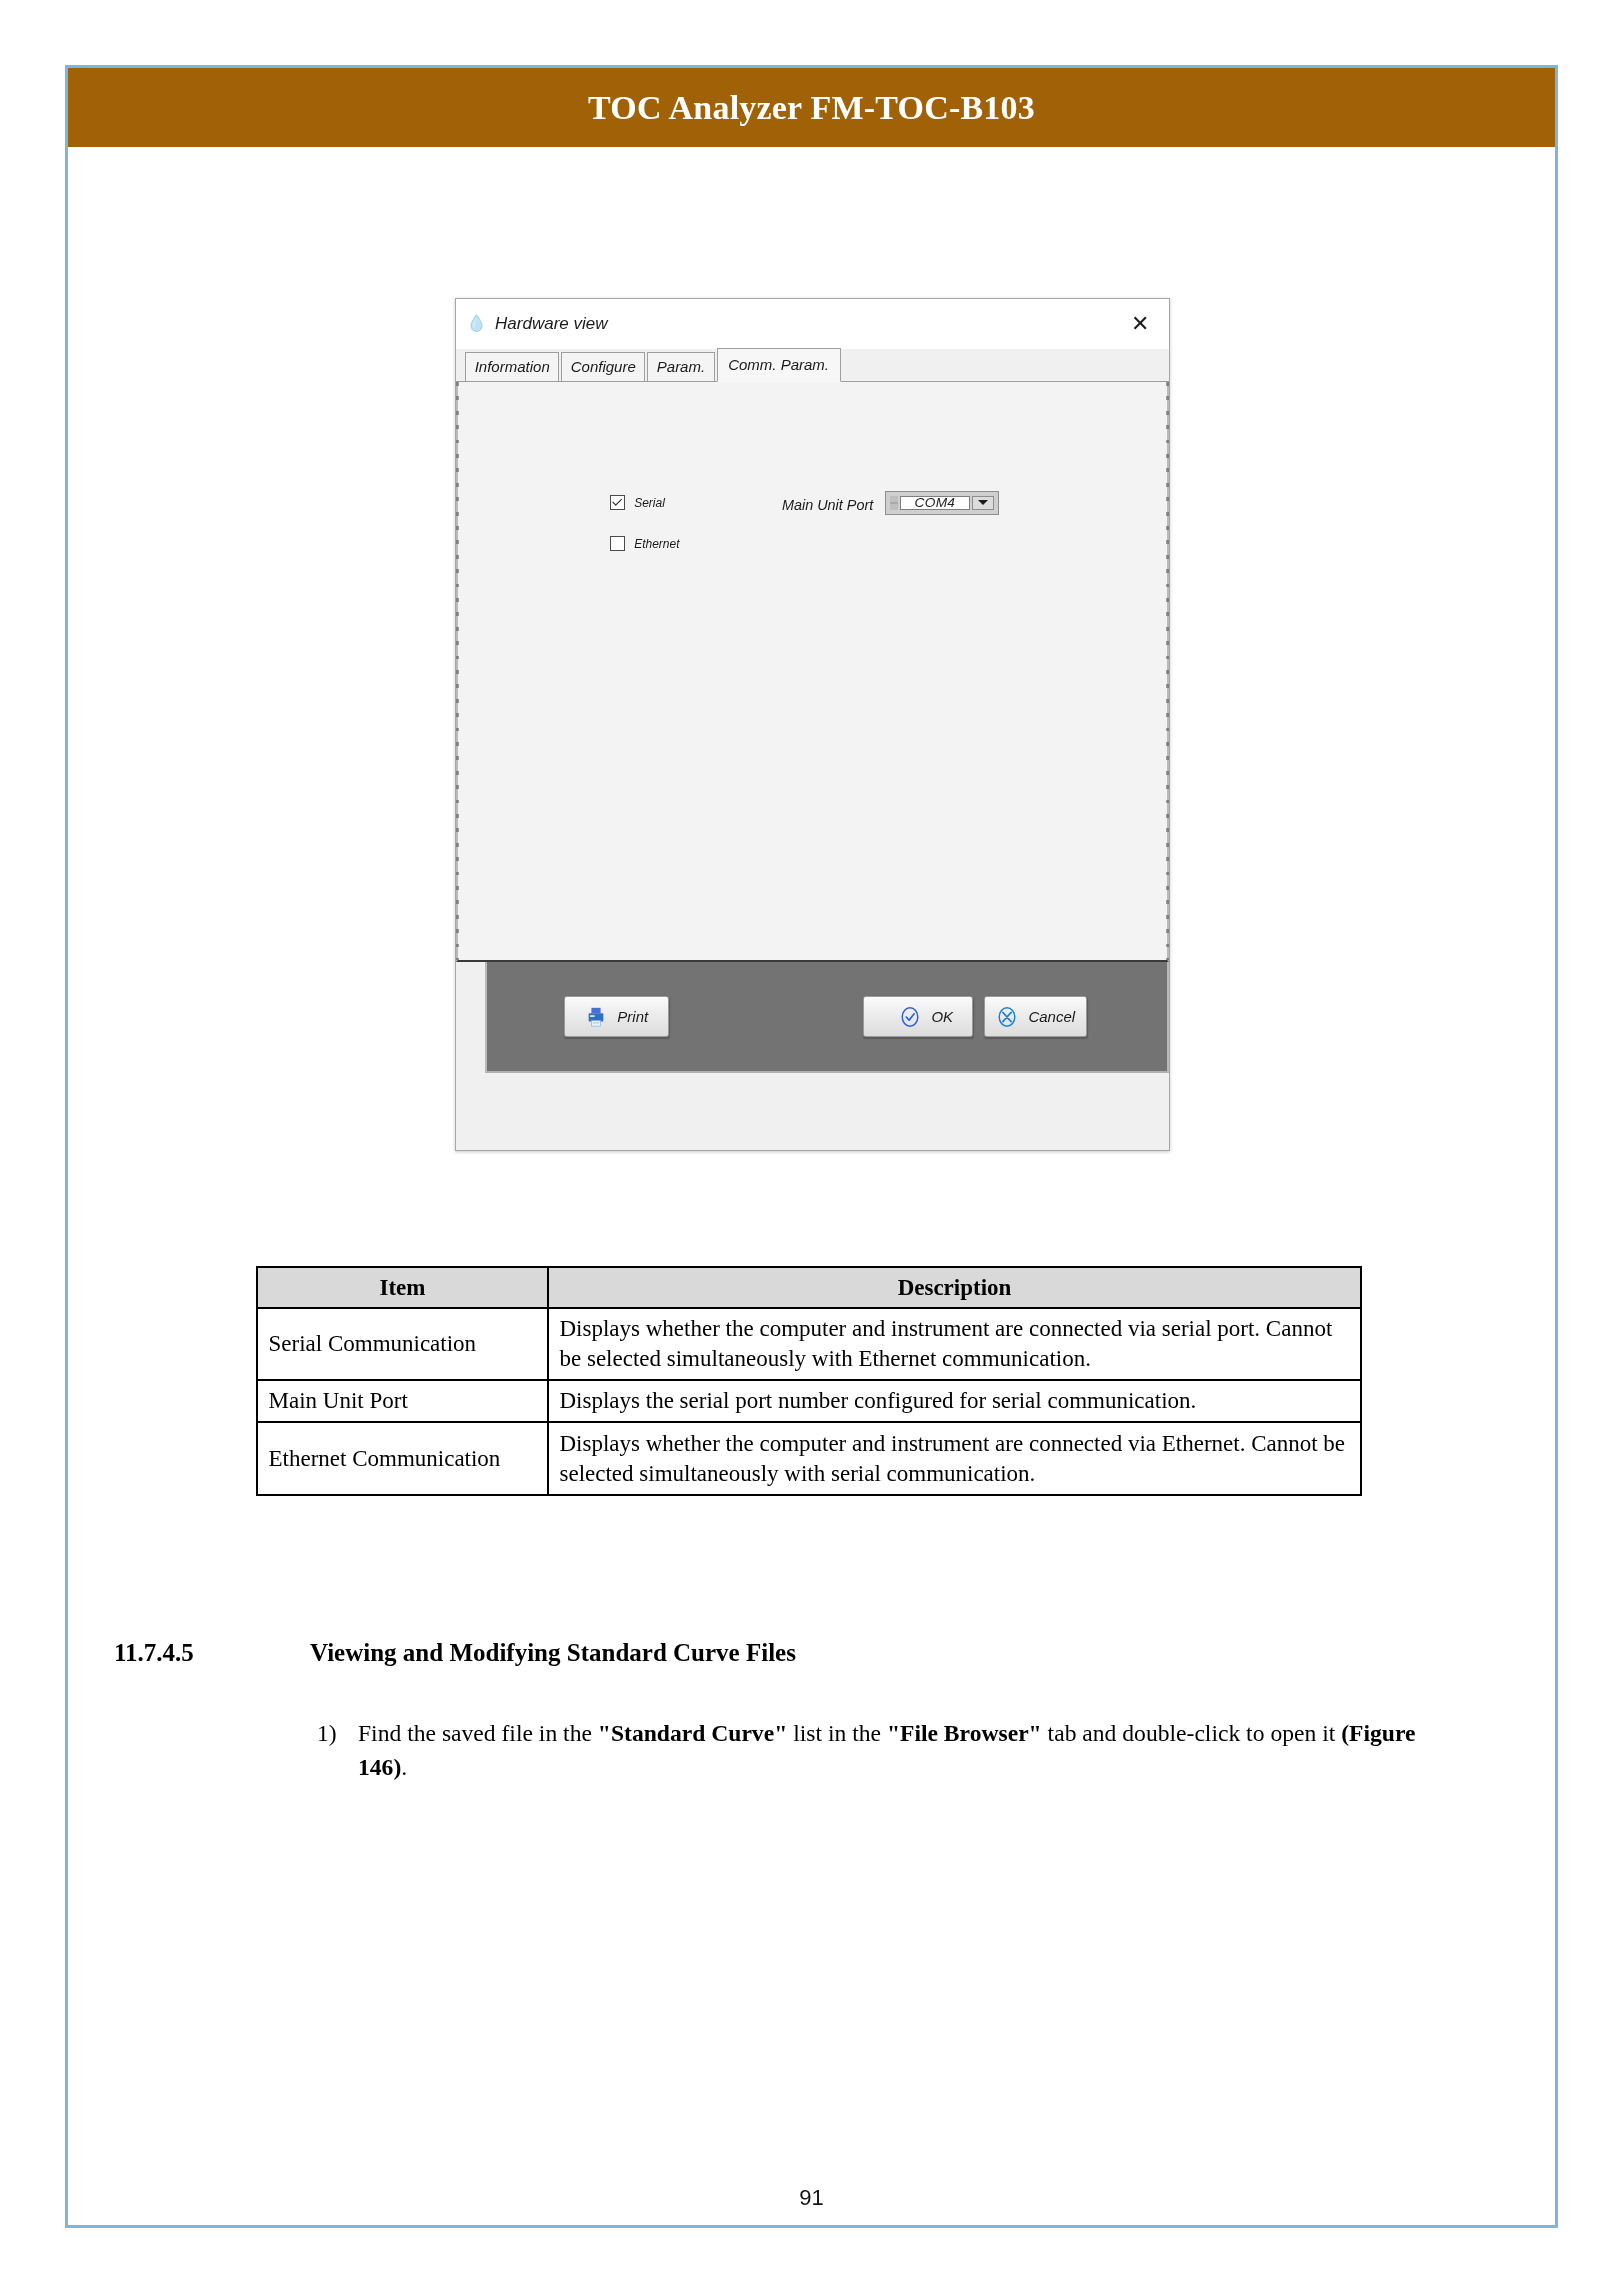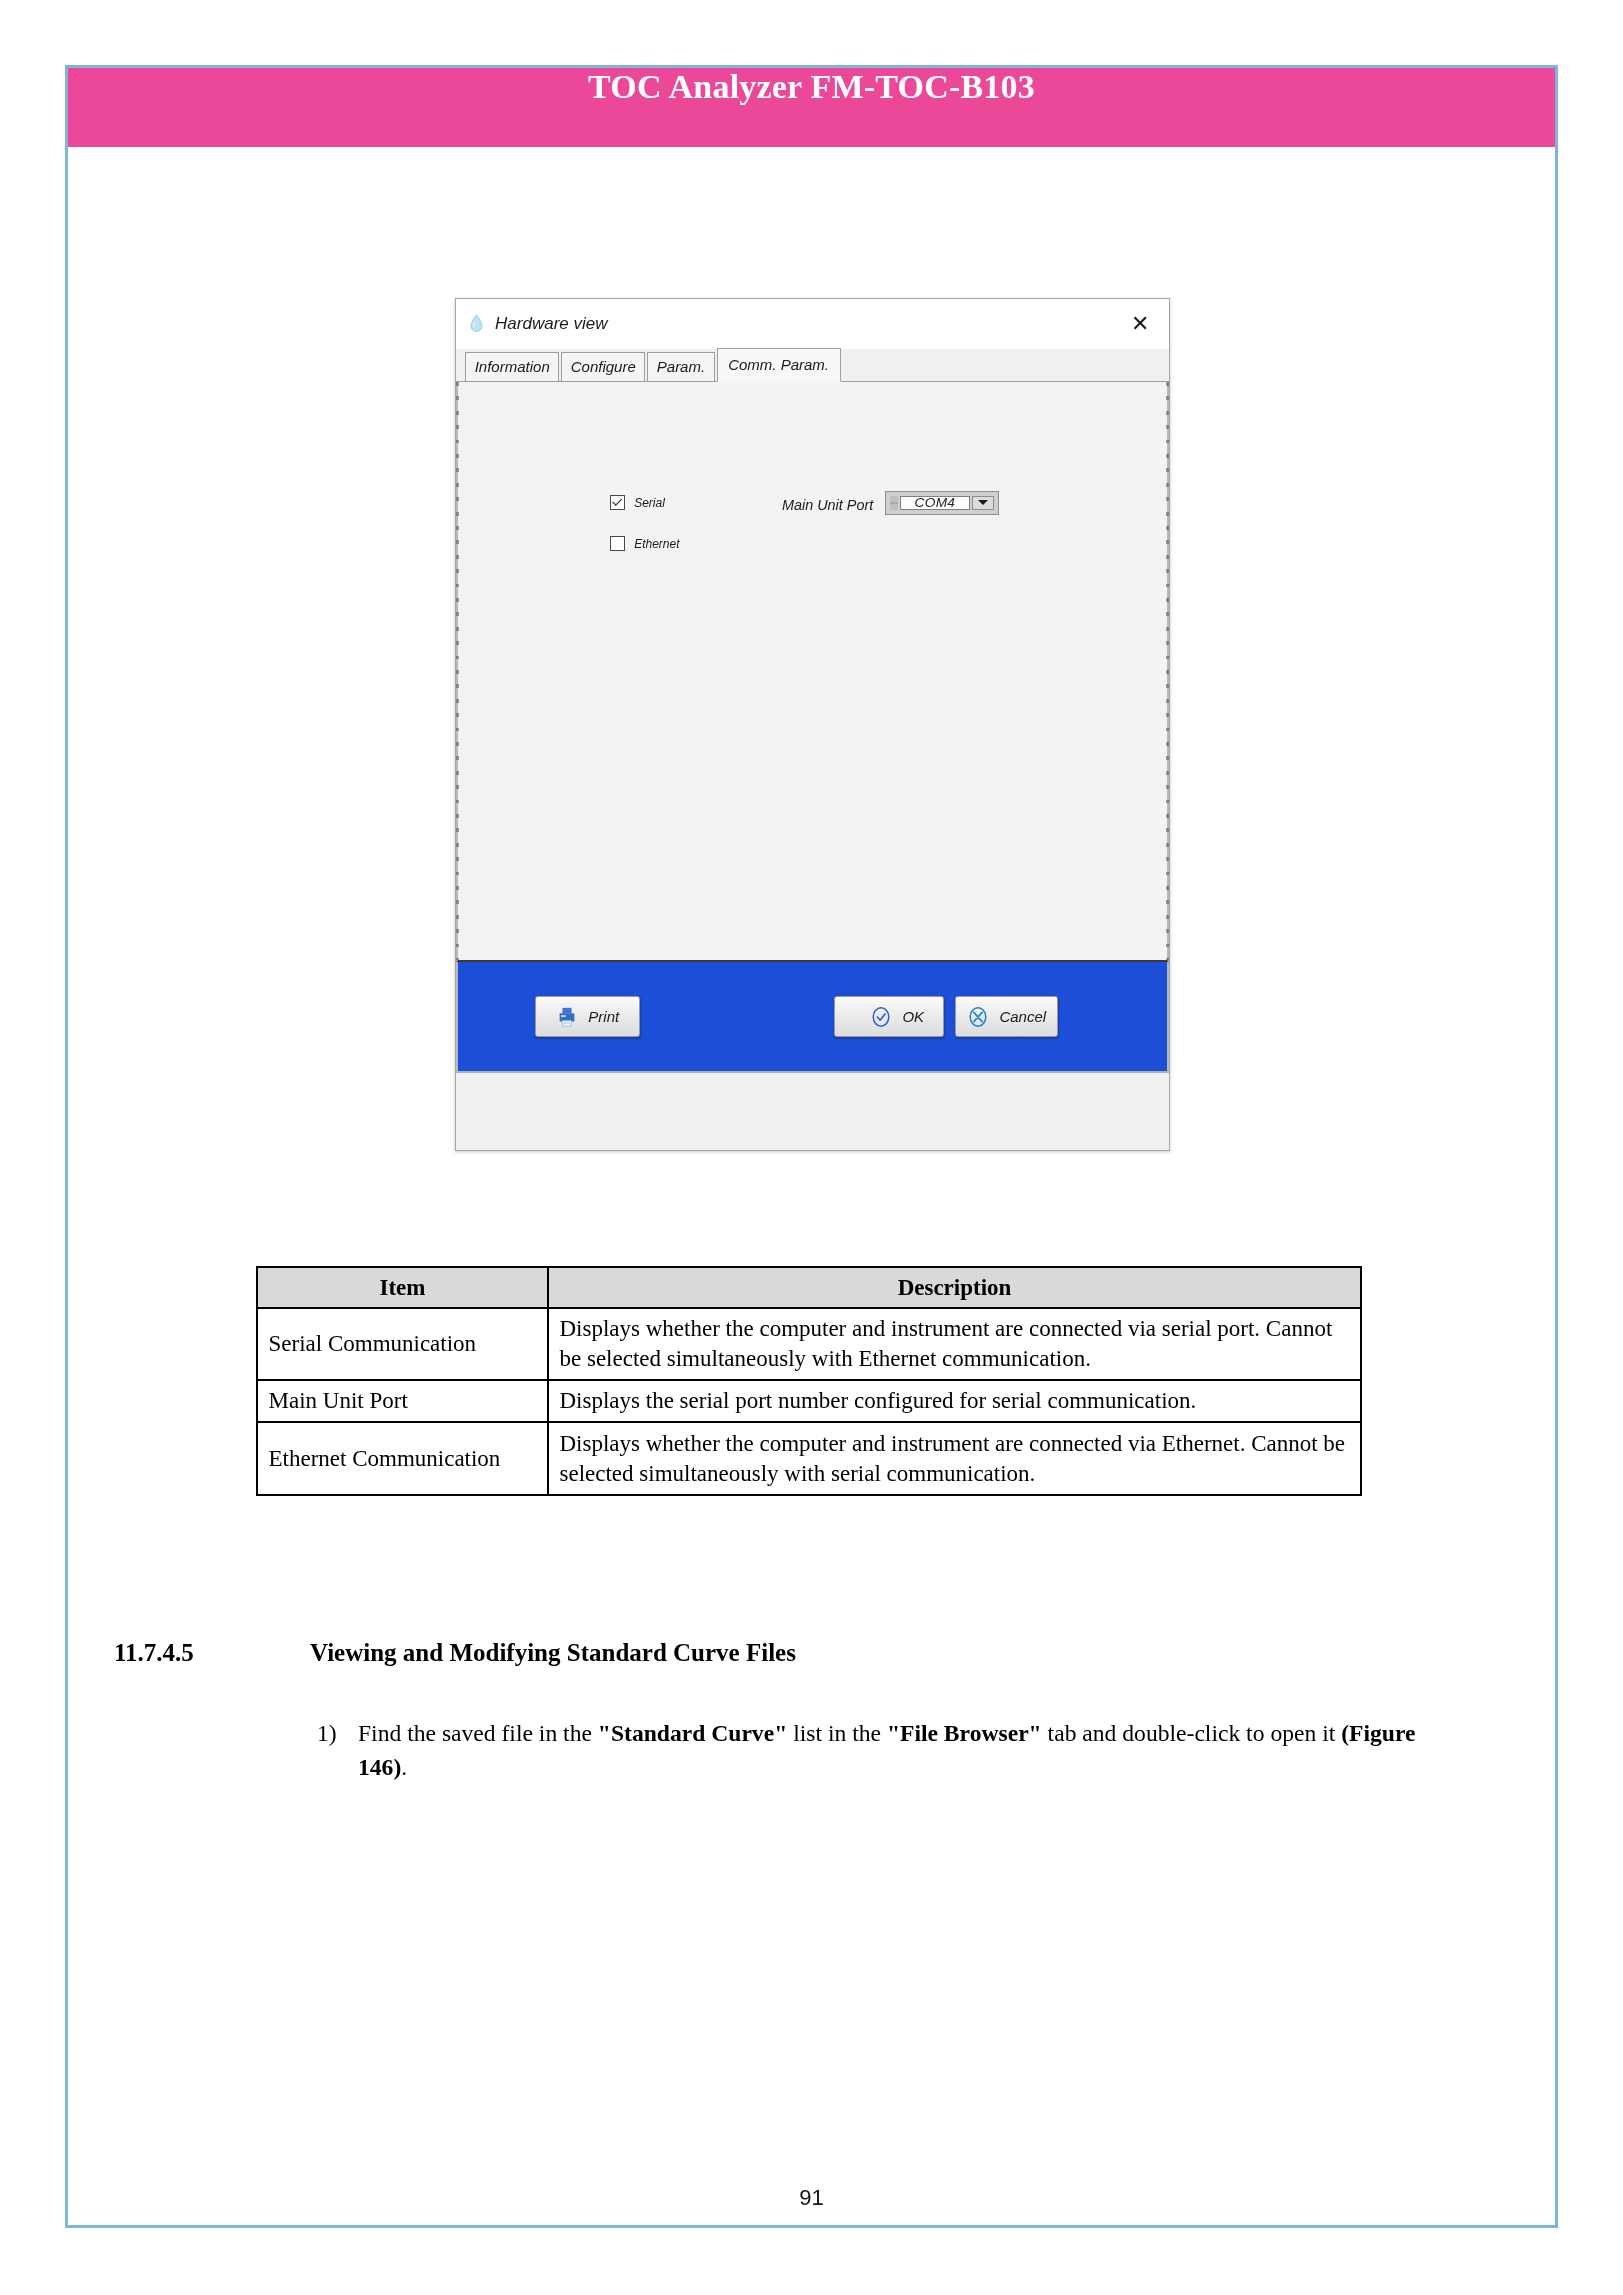--- a/index.html
+++ b/index.html
@@ -22,22 +22,22 @@
     width: 1493px; height: 2163px;
     border: 3.3px solid #7FB4DC;
     background: #ffffff;
   }
 
   
   #doc-header {
     position: absolute;
     left: 0; top: 0;
     width: 100%; height: 79px;
-    background: #ec4899;
-    display: flex; align-items: flex-start; justify-content: center;
+    background: #a16207;
+    display: flex; align-items: center; justify-content: center;
   }
   #doc-header .title {
     color: #ffffff;
     font-size: 34px;
     font-weight: bold;
     letter-spacing: 0.2px;
     font-family: "Liberation Serif", "DejaVu Serif", serif;
   }
 
   
@@ -215,24 +215,25 @@
     width: 0; height: 0;
     border-left: 5.2px solid transparent;
     border-right: 5.2px solid transparent;
     border-top: 5.9px solid #1b1b1b;
   }
 
   
   .dlg-footer {
     position: relative;
     height: 111px;
-    background: #1d4ed8;
+    background: #737373;
     border-left: 2px solid #b9b9b9;
     border-right: 2px solid #b9b9b9;
     border-bottom: 2px solid #b0b0b0;
+    margin-left: 29px;
   }
   .dlg-btn {
     position: absolute;
     top: 34px;
     height: 41px;
     background: linear-gradient(to bottom,#fbfbfb 0%, #ececec 45%, #dcdcdc 100%);
     border: 1.3px solid #9a9a9a;
     border-radius: 2.6px;
     box-shadow: 0.7px 1.3px 1.3px rgba(0,0,0,0.22);
     display: flex; align-items: center; justify-content: center;

